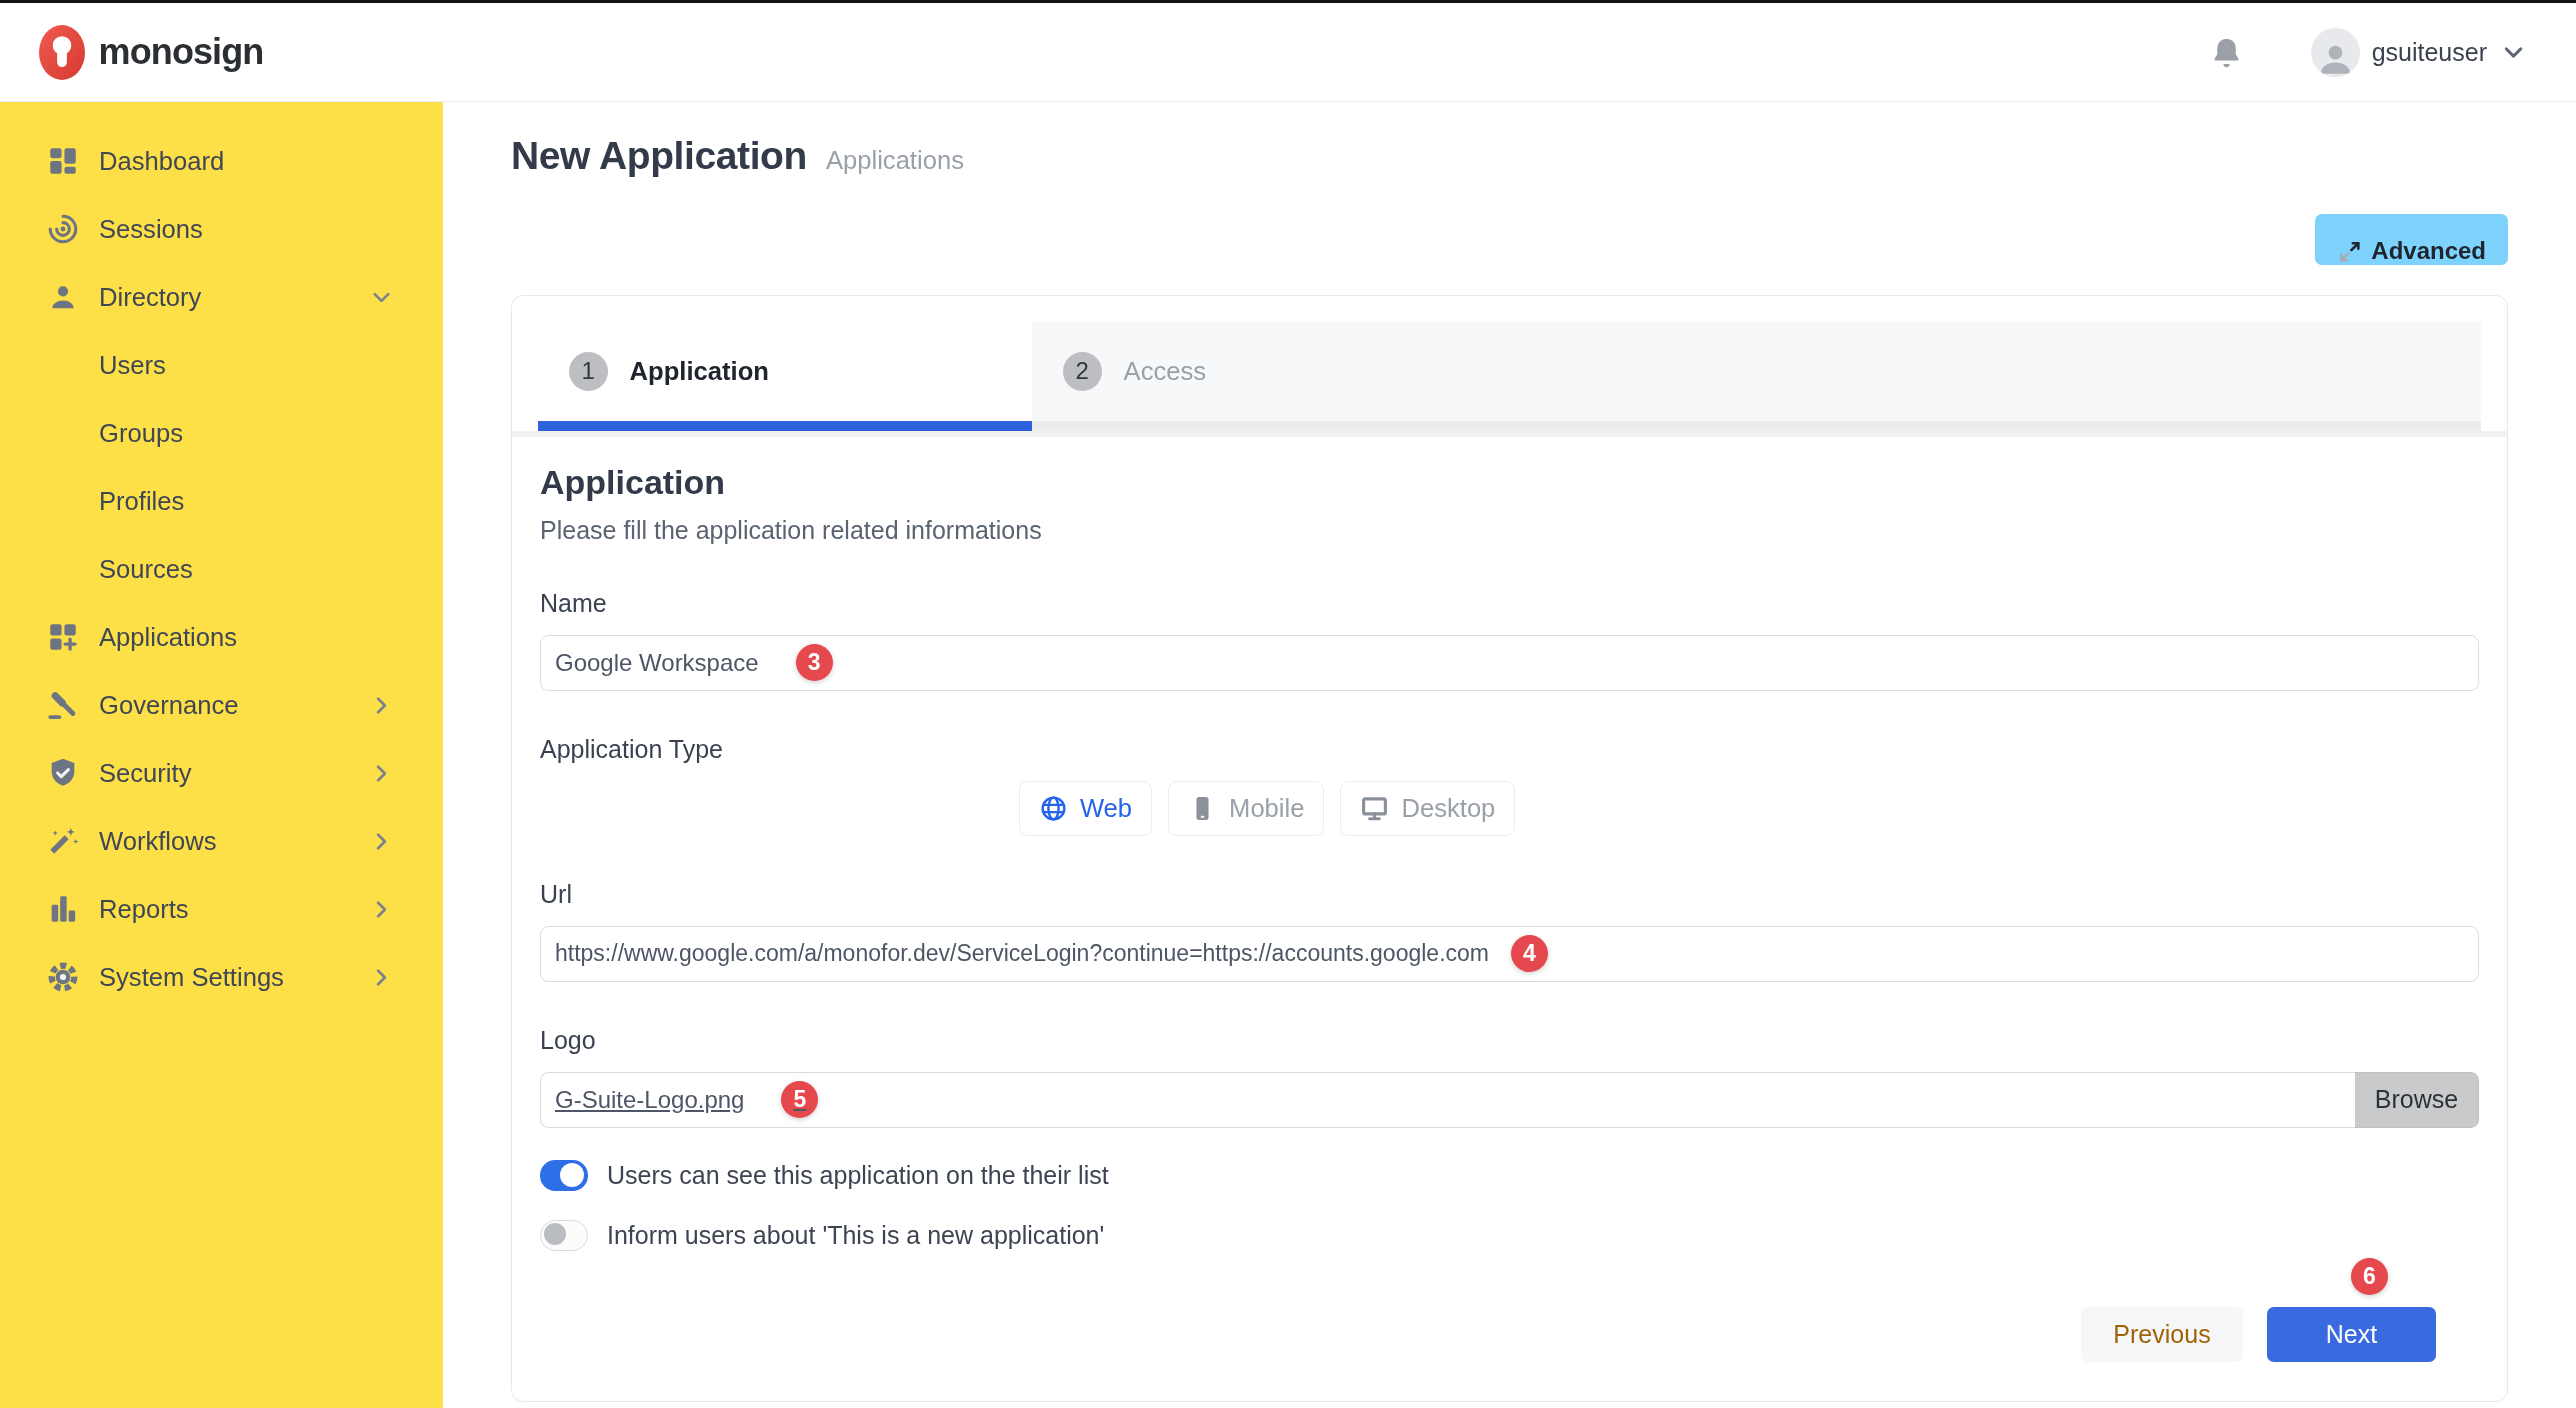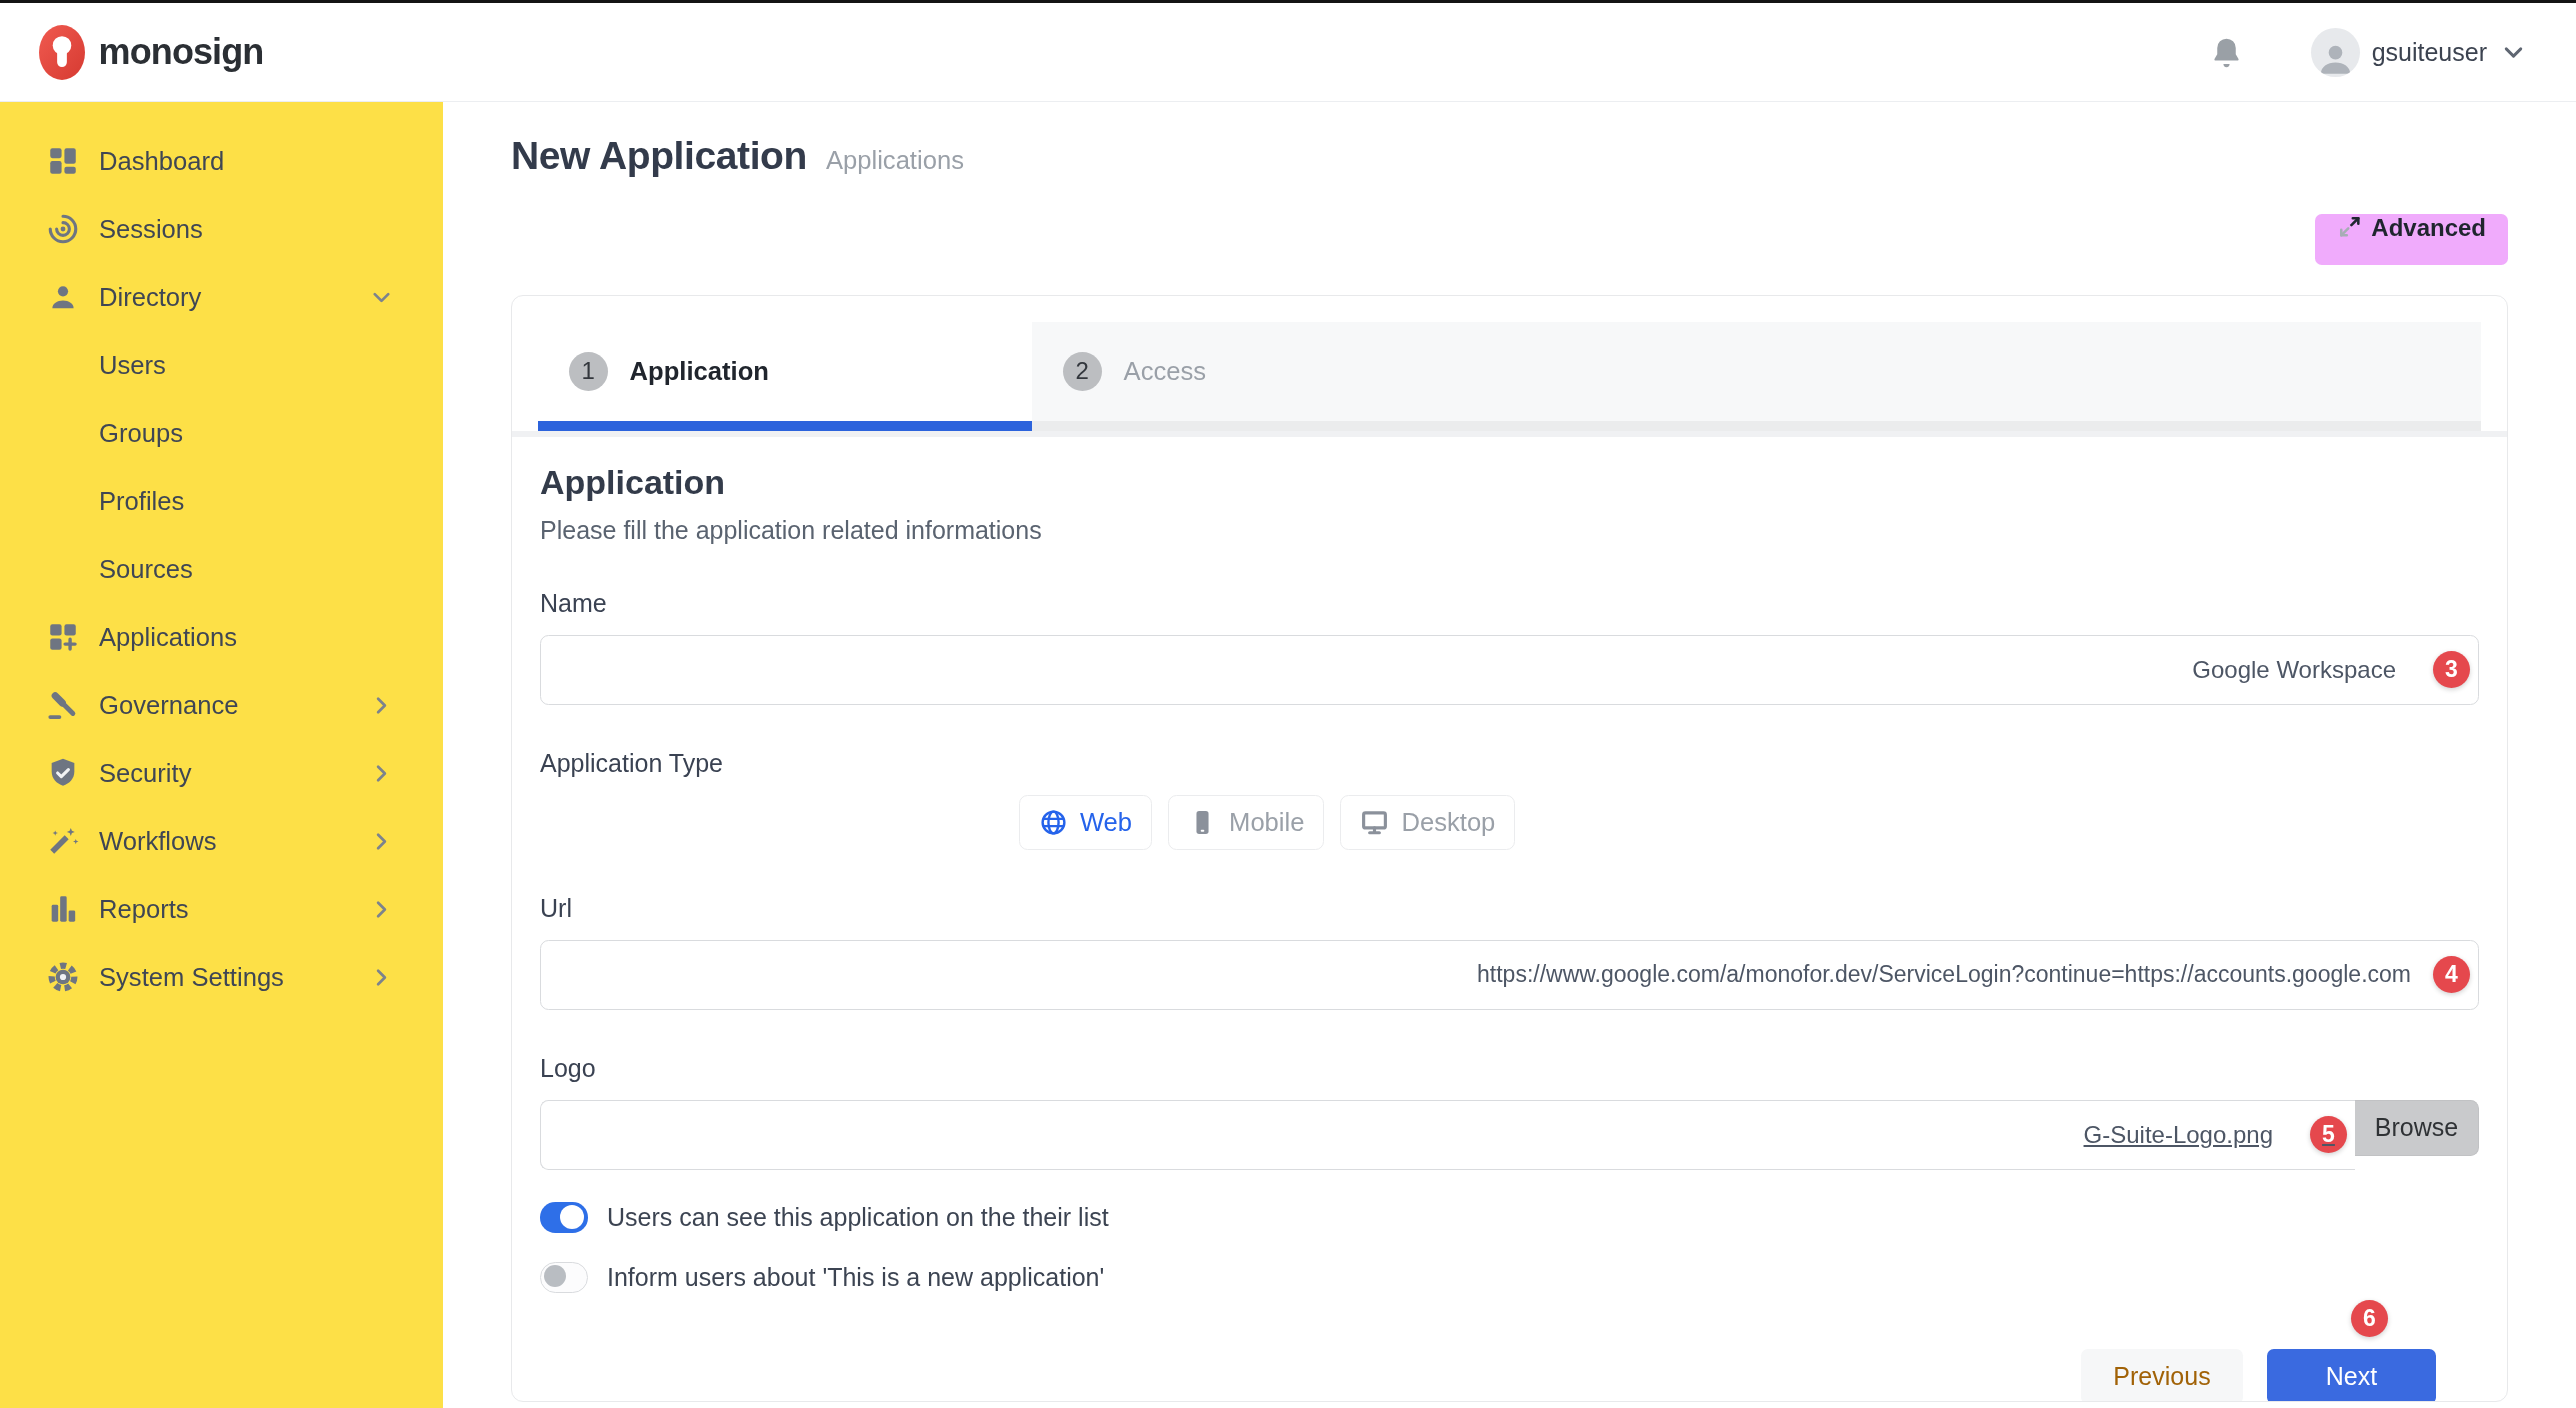--- a/index.html
+++ b/index.html
@@ -31,21 +31,21 @@
   .nav-item .nlabel { font-size:25.6px; font-weight:500; color:#3f4654; }
   .nav-item.sub { padding-left:99px; }
   .nav-item .nav-chev { margin-left:auto; width:27px; height:27px; color:#7c838d; }
 
   
   .main { position:absolute; left:443px; top:102px; right:0; bottom:0; background:#fff; }
   .title-row { position:absolute; left:68px; top:32px; display:flex; align-items:baseline; gap:19px; }
   .page-title { font-size:39px; font-weight:700; color:#333b4b; letter-spacing:-0.4px; }
   .page-subtitle { font-size:25.6px; color:#9aa0a8; }
   .advanced-btn { position:absolute; right:68px; top:112px; height:51px; padding:0 22px;
-    background:#f0abfc; border-radius:6.8px; display:flex; align-items:flex-start; gap:9px; cursor:pointer; }
+    background:#7dd3fc; border-radius:6.8px; display:flex; align-items:flex-end; gap:9px; cursor:pointer; }
   .advanced-btn svg { width:25.6px; height:25.6px; }
   .advanced-label { font-size:24px; font-weight:600; color:#1f252e; }
 
   
   .card { position:absolute; left:68px; right:68px; top:193px; height:1107px; background:#fff;
     border:1.7px solid #e8e9eb; border-radius:12px; overflow:hidden; }
   .tabs { display:flex; margin:25.6px 25.6px 0 25.6px; height:109px; }
   .tab { display:flex; align-items:center; gap:22px; padding-left:31px; border-bottom:10.2px solid; cursor:pointer; }
   .tab-1 { width:494px; background:#fff; border-bottom-color:#2c63dc; }
   .tab-2 { flex:1; background:#f7f8f9; border-bottom-color:#ebeced; }
@@ -53,23 +53,23 @@
     font-size:24px; font-weight:500; display:flex; align-items:center; justify-content:center; }
   .tab-label { font-size:25.6px; }
   .tab-1 .tab-label { color:#20252d; font-weight:600; }
   .tab-2 .tab-label { color:#9aa0a8; font-weight:400; }
   .tab-strip { height:6.8px; background:#f0f1f3; }
 
   .form { padding:25.6px 28px 0 28px; }
   .form-heading { font-size:34px; font-weight:700; color:#333b4a; }
   .form-desc { margin-top:13.6px; font-size:25px; color:#5a6370; }
   .group-label { margin-top:44px; font-size:25px; font-weight:500; color:#3a4252; }
-  .input { margin-top:17px; height:70px; border:1.7px solid #d9dbde; border-radius:8.5px;
-    display:flex; align-items:center; padding:0 8px; font-size:24px; color:#4d5665;
-    background:#fff; cursor:text;justify-content:flex-end; }
+  .input { margin-top:17px; height:56px; border:1.7px solid #d9dbde; border-radius:8.5px;
+    display:flex; align-items:center; padding:0 14px; font-size:24px; color:#4d5665;
+    background:#fff; cursor:text; }
   .badge { width:37px; height:37px; border-radius:50%; background:#e5484d; color:#fff;
     font-size:23px; font-weight:700; display:inline-flex; align-items:center; justify-content:center;
     box-shadow:0 1.7px 5.1px rgba(0,0,0,.18); flex:0 0 37px; }
   .badge.after-name { margin-left:37px; }
   .badge.after-url { margin-left:22px; }
   .badge.after-logo { margin-left:37px; }
 
   .type-row { width:75%; margin-top:17px; display:flex; justify-content:center; gap:16px; }
   .type-btn { height:55px; padding:0 19px; background:#fff; border:1.7px solid #ebecee; border-radius:8.5px;
     display:inline-flex; align-items:center; gap:12px; font-size:25.6px; cursor:pointer; }

